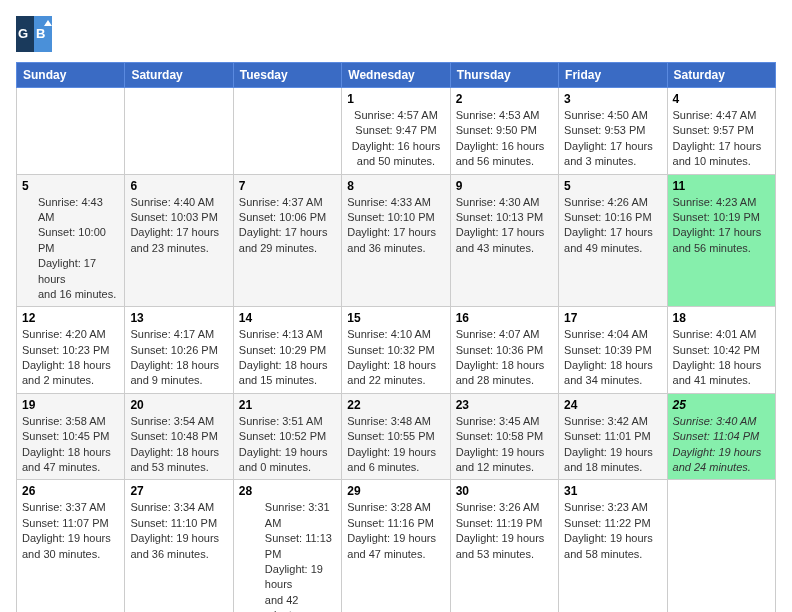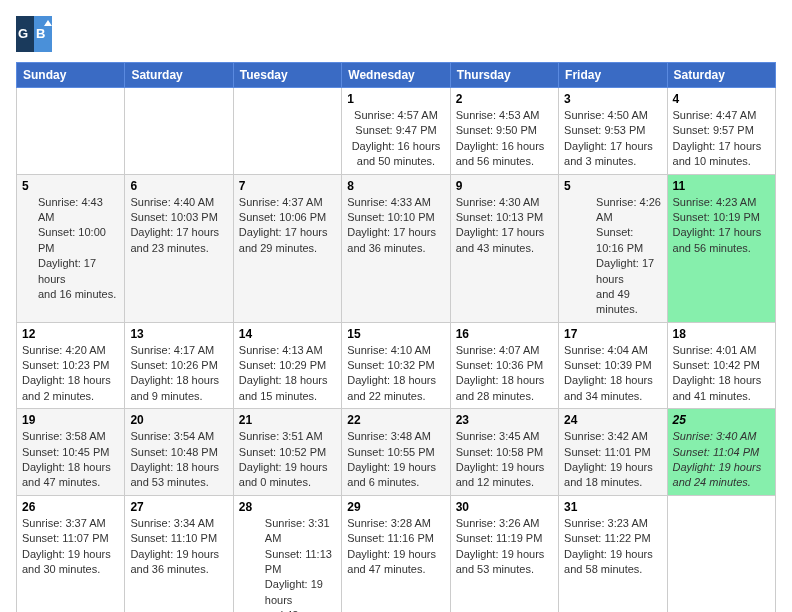--- a/index.html
+++ b/index.html
@@ -176,21 +176,21 @@
         </td>
         <td style="background: rgb(245, 245, 245);">
           <span class="day-number">9</span>
           <div class="day-info" style="white-space: pre-line;">Sunrise: 4:30 AM
 Sunset: 10:13 PM
 Daylight: 17 hours
 and 43 minutes.</div>
         </td>
         <td style="background: rgb(245, 245, 245);">
           <span class="day-number">5</span>
-          <div class="day-info" style="white-space: pre-line; margin-left: 32px;">Sunrise: 4:26 AM
+          <div class="day-info" style="white-space: pre-line;">Sunrise: 4:26 AM
 Sunset: 10:16 PM
 Daylight: 17 hours
 and 49 minutes.</div>
         </td>
         <td style="background: #86efac;">
           <span class="day-number">11</span>
           <div class="day-info" style="white-space: pre-line;">Sunrise: 4:23 AM
 Sunset: 10:19 PM
 Daylight: 17 hours
 and 56 minutes.</div>

